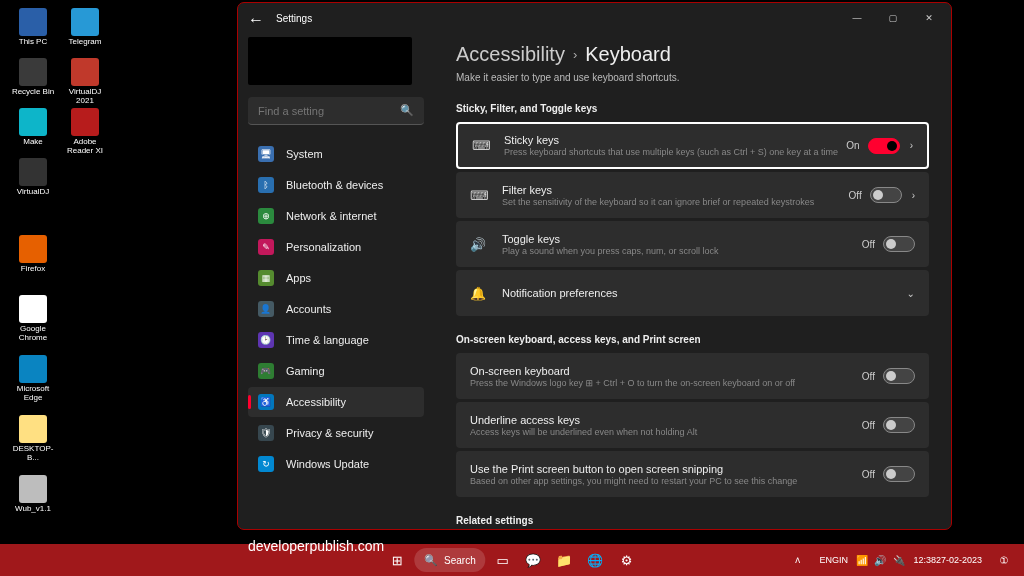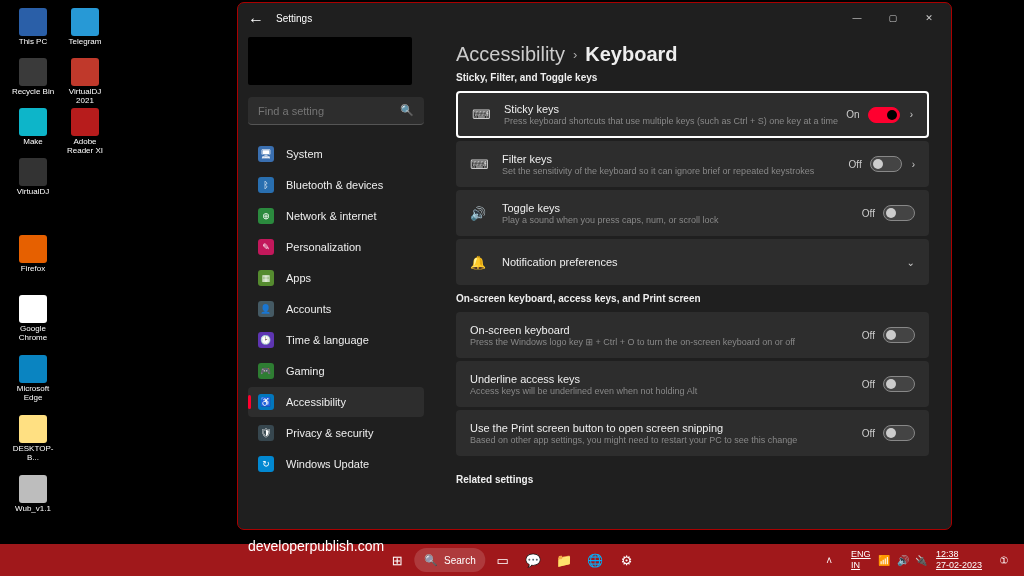--- a/index.html
+++ b/index.html
@@ -29,21 +29,21 @@
 .nav { display: flex; flex-direction: column; }
 .nav-item { height: 30px; display: flex; align-items: center; padding: 0 10px; border-radius: 4px; cursor: pointer; color: #eee; font-size: 11px; margin-bottom: 1px; }
 .nav-item.active { background: #2d2d2d; position: relative; }
 .nav-item.active::before { content: ''; position: absolute; left: 0; top: 8px; width: 3px; height: 14px; background: #ff002f; border-radius: 2px; }
 .nav-item .nicon { width: 16px; height: 16px; margin-right: 12px; border-radius: 3px; display: inline-flex; align-items: center; justify-content: center; font-size: 9px; }
 
 .main { flex: 1; padding: 10px 22px 0 22px; overflow-y: auto; color: #eee; }
 .breadcrumb { display: flex; align-items: center; gap: 8px; font-size: 20px; margin-bottom: 6px; }
 .breadcrumb .parent { font-weight: 500; color: #ccc; }
 .breadcrumb .chev { color: #aaa; font-size: 13px; }
-.breadcrumb .current { font-weight: 700; }
+.breadcrumb .current { font-weight: 400; }
 .subtitle { font-size: 10px; color: #bbb; margin-bottom: 20px; }
 .section-title { font-size: 10px; font-weight: 600; margin-bottom: 8px; }
 
 .setting-row { background: #2d2d2d; border-radius: 4px; padding: 10px 14px; display: flex; align-items: center; margin-bottom: 3px; min-height: 46px; cursor: pointer; }
 .setting-row.highlighted { border: 2px solid #fff; }
 .setting-row .ricon { width: 18px; color: #ccc; margin-right: 14px; font-size: 13px; flex-shrink: 0; }
 .setting-row .rtext { flex: 1; }
 .setting-row .rtitle { font-size: 11px; color: #eee; }
 .setting-row .rdesc { font-size: 9px; color: #888; margin-top: 1px; }
 .setting-row .rstate { font-size: 10px; color: #ccc; margin-right: 8px; }
@@ -56,21 +56,21 @@
 
 .watermark { position: absolute; left: 248px; bottom: 22px; color: #fff; font-size: 14px; font-weight: 400; z-index: 10; }
 
 
 .taskbar { position: absolute; bottom: 0; left: 0; width: 100%; height: 32px; background: #a0181b; display: flex; align-items: center; }
 .taskbar .center { position: absolute; left: 50%; transform: translateX(-50%); display: flex; align-items: center; gap: 3px; }
 .taskbar .right { position: absolute; right: 6px; display: flex; align-items: center; gap: 8px; color: #fff; font-size: 9px; }
 .tb-btn { width: 28px; height: 28px; display: flex; align-items: center; justify-content: center; cursor: pointer; border-radius: 3px; color: #fff; font-size: 13px; }
 .tb-search { display: flex; align-items: center; background: rgba(255,255,255,0.15); border-radius: 14px; height: 24px; padding: 0 10px; color: #fff; font-size: 10px; gap: 6px; }
 .tb-search .sicon { font-size: 11px; }
-.tb-right-item { display: flex; flex-direction: column; line-height: 1.2; text-decoration: underline; }
+.tb-right-item { display: flex; flex-direction: row; align-items: flex-end; line-height: 1.2; }
 .tray-icons { display: flex; gap: 6px; align-items: center; font-size: 10px; }
 </style>
 </head>
 <body>
 
 <div class="desktop">
   <div id="desktop-icons">
       <div class="desktop-icon" style="left: 10px; top: 8px;">
         <div class="di-icon" style="background:#2a5fa8"></div>
         <div class="di-label">This PC</div>
@@ -184,20 +184,21 @@
             <span>Windows Update</span>
           </div>
         </div>
     </div>
     <div class="main">
       <div class="breadcrumb">
         <span class="parent">Accessibility</span>
         <span class="chev">›</span>
         <span class="current">Keyboard</span>
       </div>
+      <div class="subtitle">Make it easier to type and use keyboard shortcuts.</div>
       <div class="section-title">Sticky, Filter, and Toggle keys</div>
       <div id="rows1">
           <div class="setting-row highlighted">
             <div class="ricon">⌨</div>
             <div class="rtext">
               <div class="rtitle">Sticky keys</div>
               <div class="rdesc">Press keyboard shortcuts that use multiple keys (such as Ctrl + S) one key at a time</div>
             </div>
             <span class="rstate">On</span>
             <div class="toggle on"></div>
@@ -223,21 +224,21 @@
             <div class="toggle "></div>
           </div>
           <div class="setting-row">
             <div class="ricon">🔔</div>
             <div class="rtext">
               <div class="rtitle">Notification preferences</div>
             </div>
             <span class="rchev">⌄</span>
           </div>
         </div>
-      <div class="section-title" style="margin-top:8px">On-screen keyboard, access keys, and Print screen</div>
+      <div class="section-title" style="margin-top:18px">On-screen keyboard, access keys, and Print screen</div>
       <div id="rows2">
           <div class="setting-row">
             <div class="rtext">
               <div class="rtitle">On-screen keyboard</div>
               <div class="rdesc">Press the Windows logo key ⊞ + Ctrl + O to turn the on-screen keyboard on or off</div>
             </div>
             <span class="rstate">Off</span>
             <div class="toggle "></div>
           </div>
           <div class="setting-row">

